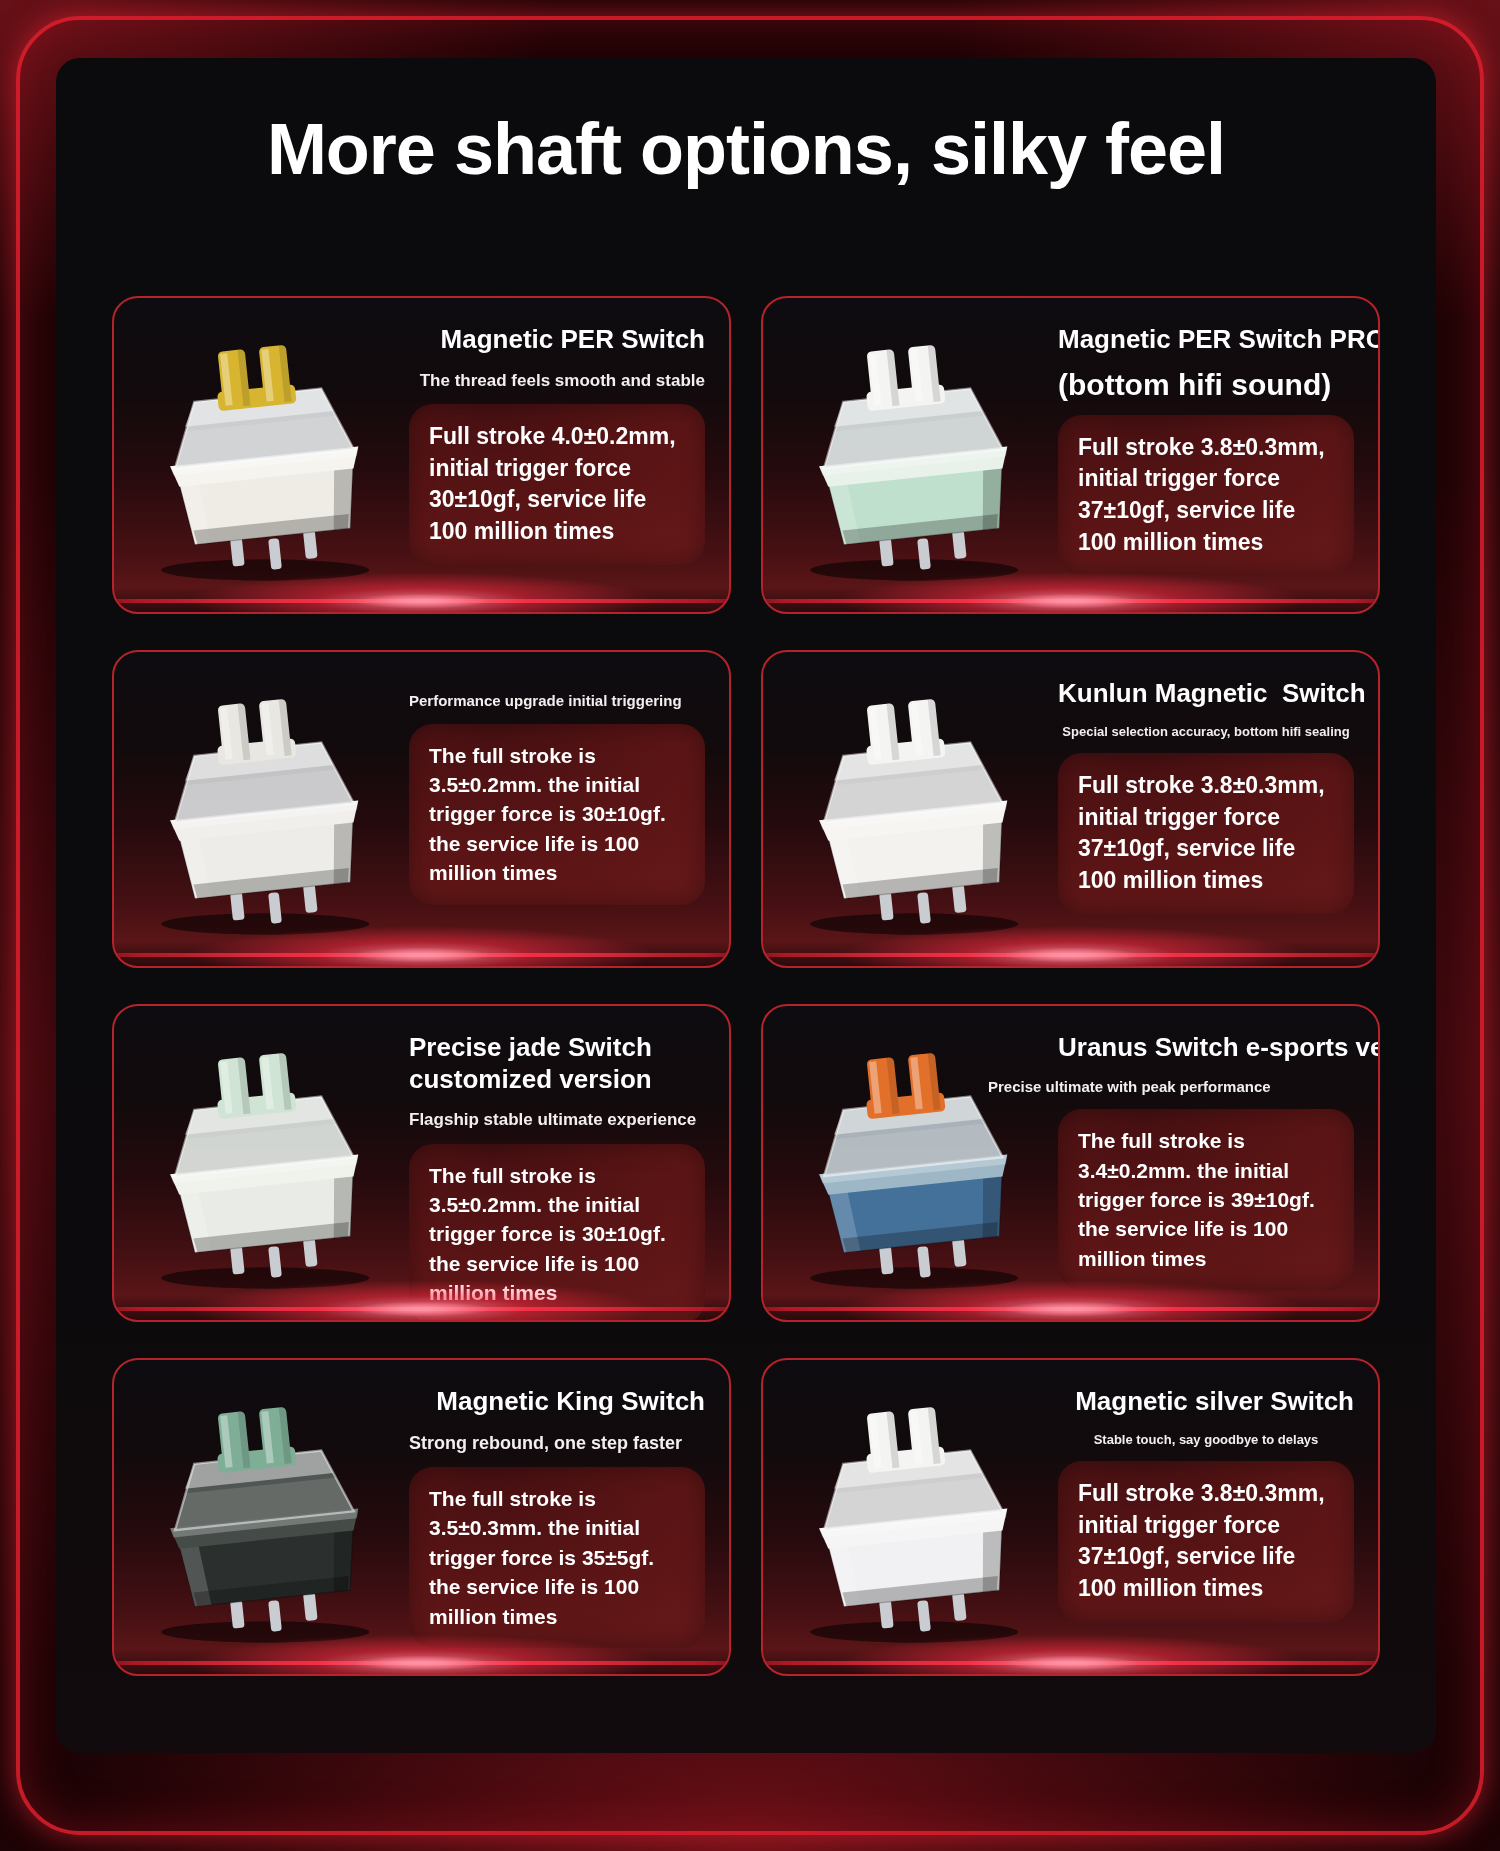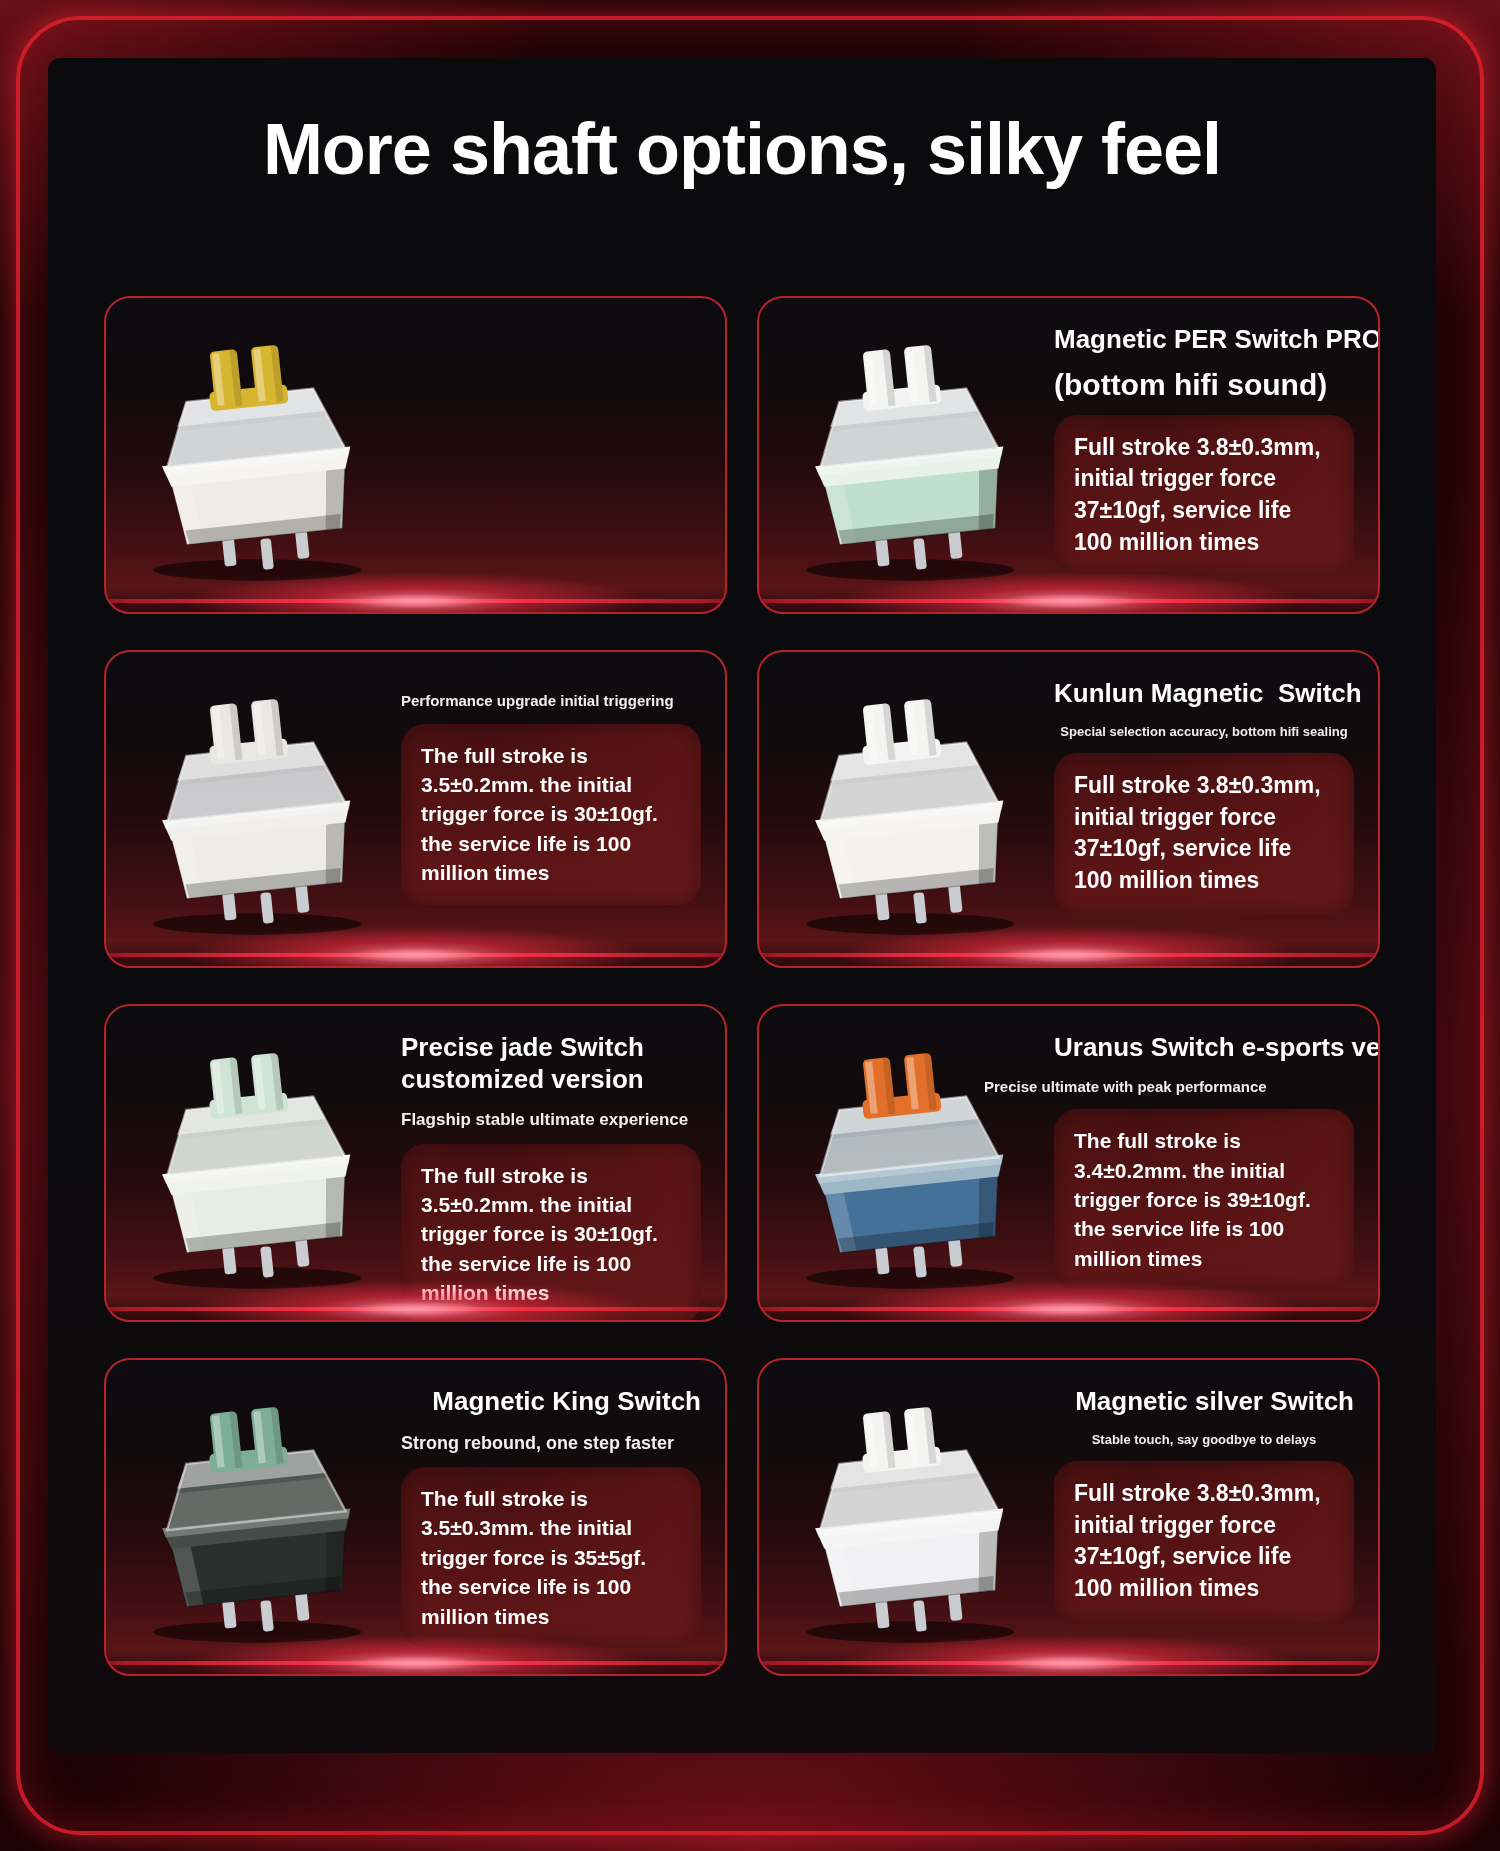--- a/index.html
+++ b/index.html
@@ -14,23 +14,23 @@
       radial-gradient(760px 980px at 0% 58%, rgba(120,20,30,.38), transparent 62%),
       radial-gradient(760px 980px at 100% 58%, rgba(120,20,30,.38), transparent 62%);
   }
   .glow-frame{
     position:absolute;inset:16px;border-radius:64px;
     border:4px solid rgba(228,30,46,.85);
     box-shadow:0 0 30px rgba(255,42,60,.55), inset 0 0 46px rgba(185,22,36,.38);
     pointer-events:none;
   }
   .panel{
-    position:absolute;left:48px;right:64px;top:58px;height:1695px;
+    position:absolute;left:56px;right:64px;top:58px;height:1695px;
     background:linear-gradient(180deg,#0b0a0d 0%,#0c0a0d 70%,#120a0c 100%);
-    border-radius:12px;
+    border-radius:24px;
   }
   .page-title{
     margin:0;padding-top:48px;text-align:center;
     color:#fff;font-size:72px;font-weight:700;letter-spacing:-1px;line-height:1.22;
   }
   .grid{
     margin:102px 56px 0 56px;
     display:grid;grid-template-columns:1fr 1fr;gap:36px 30px;
   }
   .card{
@@ -104,20 +104,28 @@
           <rect x="86" y="10" width="23" height="48" rx="4" fill="#d8b531"></rect>
           <rect x="121" y="10" width="23" height="48" rx="4" fill="#d8b531"></rect>
           <rect x="82" y="44" width="66" height="16" rx="4" fill="#d8b531"></rect>
           <rect x="88" y="12" width="6" height="44" fill="#ffffff" opacity=".35"></rect>
           <rect x="123" y="12" width="6" height="44" fill="#ffffff" opacity=".35"></rect>
           <rect x="103" y="10" width="6" height="48" fill="#000000" opacity=".12"></rect>
           <rect x="138" y="10" width="6" height="48" fill="#000000" opacity=".12"></rect>
         </g>
       </svg>
     </div>
+    <div class="text-block">
+      <h2 class="card-title ta-r nowrap">Magnetic PER Switch</h2>
+
+      <div class="card-sub ta-r sub-md">The thread feels smooth and stable</div>
+      <div class="spec-box">
+        <p class="spec-text spec-4">Full stroke 4.0±0.2mm, initial trigger force 30±10gf, service life 100 million times</p>
+      </div>
+    </div>
     <div class="flare"></div>
   </section>
       <section class="card">
     <div class="switch-wrap">
       <svg viewBox="0 0 230 210" width="100%" height="100%">
         <ellipse cx="116" cy="198" rx="88" ry="9" fill="rgba(0,0,0,.55)"></ellipse>
         <g transform="rotate(-6 115 110)">
           <rect x="80" y="168" width="10" height="24" rx="3" fill="#c9ccd0"></rect>
           <rect x="112" y="172" width="9" height="26" rx="3" fill="#c9ccd0"></rect>
           <rect x="142" y="168" width="10" height="24" rx="3" fill="#c9ccd0"></rect>

